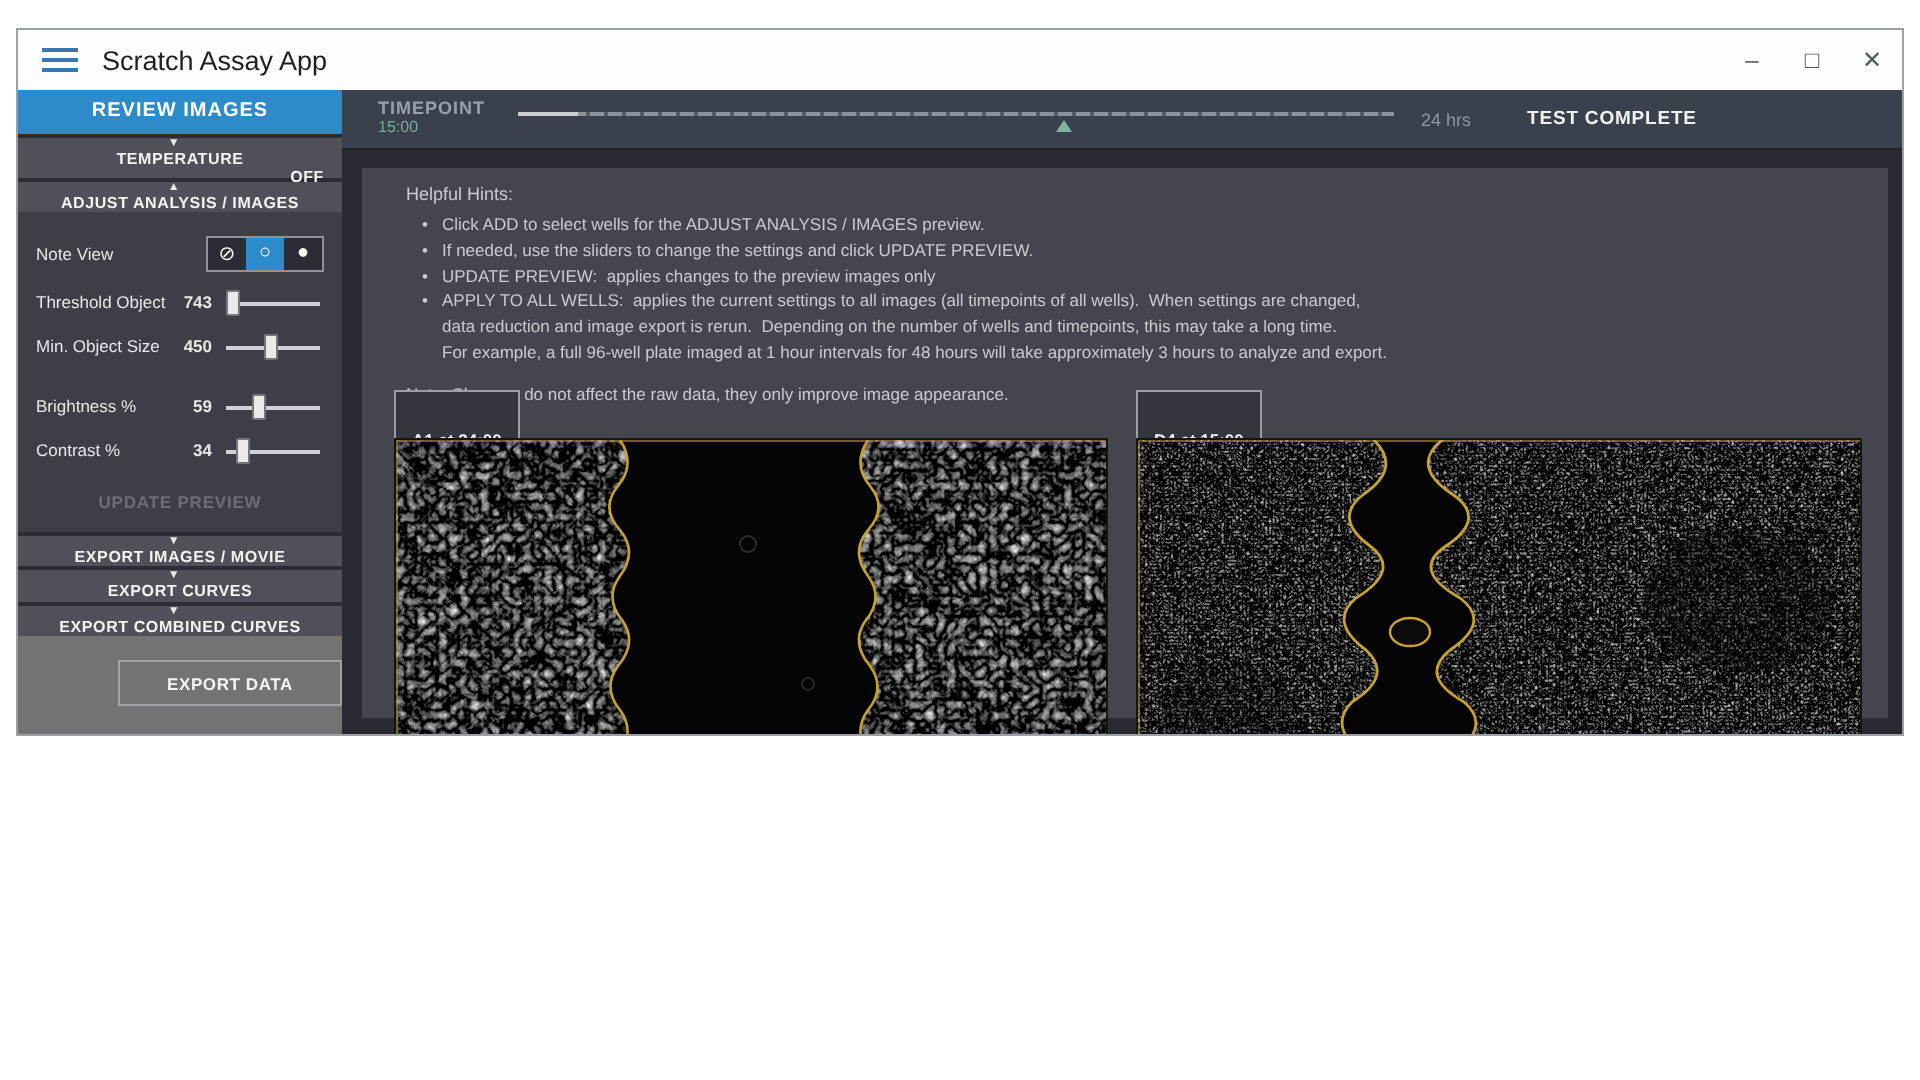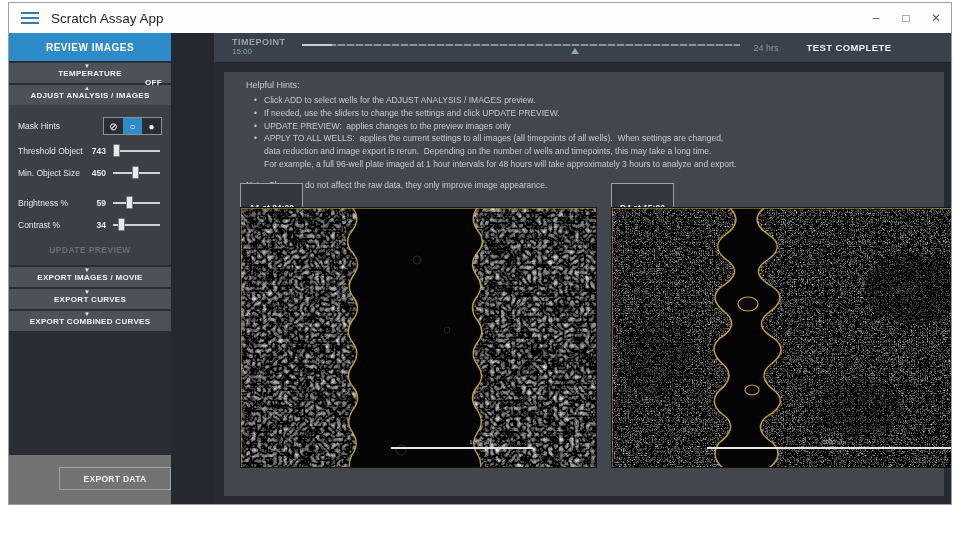--- a/index.html
+++ b/index.html
@@ -1,28 +1,28 @@
 <!DOCTYPE html>
 <html><head>
 <meta charset="utf-8">
 <style>
   * { box-sizing: border-box; margin: 0; padding: 0; }
   html,body { width:960px; height:540px; overflow:hidden; background:#fff;
     font-family:"Liberation Sans", sans-serif; }
-  .window { position:absolute; left:8px; top:2px; width:944px; height:503px;
+  .window { position:absolute; left:8px; top:14px; width:944px; height:354px;
     border:1px solid #9aa0a6; background:#25282f; display:flex; flex-direction:column; }
   
   .titlebar { height:30px; background:#fdfdfd; display:flex; align-items:center; flex:0 0 30px; }
   .hamburger { width:18px; margin-left:12px; cursor:pointer; }
   .hamburger div { height:2px; background:#3a77ae; margin:3px 0; }
   .title { margin-left:12px; font-size:13.5px; color:#1f1f1f; }
   .win-controls { margin-left:auto; display:flex; align-items:center; }
   .win-btn { width:30px; text-align:center; color:#555b61; font-size:12px; padding:4px 0; cursor:default; }
   
-  .app-body { flex:1; display:flex; background:#25282f; overflow:hidden;gap:43px; }
+  .app-body { flex:1; display:flex; background:#25282f; overflow:hidden; }
   .sidebar { width:162px; flex:0 0 162px; background:#2a2d33; display:flex; flex-direction:column; overflow:hidden; }
   .tab-primary { height:28px; background:#2e8bca; color:#fff; font-weight:bold; font-size:10px;
     letter-spacing:.5px; display:flex; align-items:center; justify-content:center; }
   .sec-header { height:20px; margin-top:2px; background:#4e5157; color:#f2f3f4; font-size:8px;
     font-weight:bold; display:flex; align-items:center; padding:0 9px; letter-spacing:.3px;flex-direction:column; }
   .sec-header .arrow { font-size:6px; margin-right:6px; color:#e8e9ea; }
   .sec-header .right-val { margin-left:auto; font-weight:bold; }
   .adjust-panel { background:#3c3f45; padding:8px 9px 10px 9px; color:#e6e7e9; }
   .mask-row { display:flex; align-items:center; margin:4px 0 4px 0; }
   .mask-row .lbl { font-size:8.5px; }
@@ -106,21 +106,21 @@
         <span class="right-val">OFF</span>
       </div>
 
       <div class="sec-header">
         <span class="arrow">▲</span>
         <span>ADJUST ANALYSIS / IMAGES</span>
       </div>
 
       <div class="adjust-panel">
         <div class="mask-row">
-          <span class="lbl">Mask Hints</span>
+          <span class="lbl">Note View</span>
           <div class="mask-group">
             <div class="mask-btn">⊘</div>
             <div class="mask-btn selected">○</div>
             <div class="mask-btn">●</div>
           </div>
         </div>
 
         <div class="slider-row">
           <span class="lbl">Threshold Object</span>
           <span class="val">743</span>

